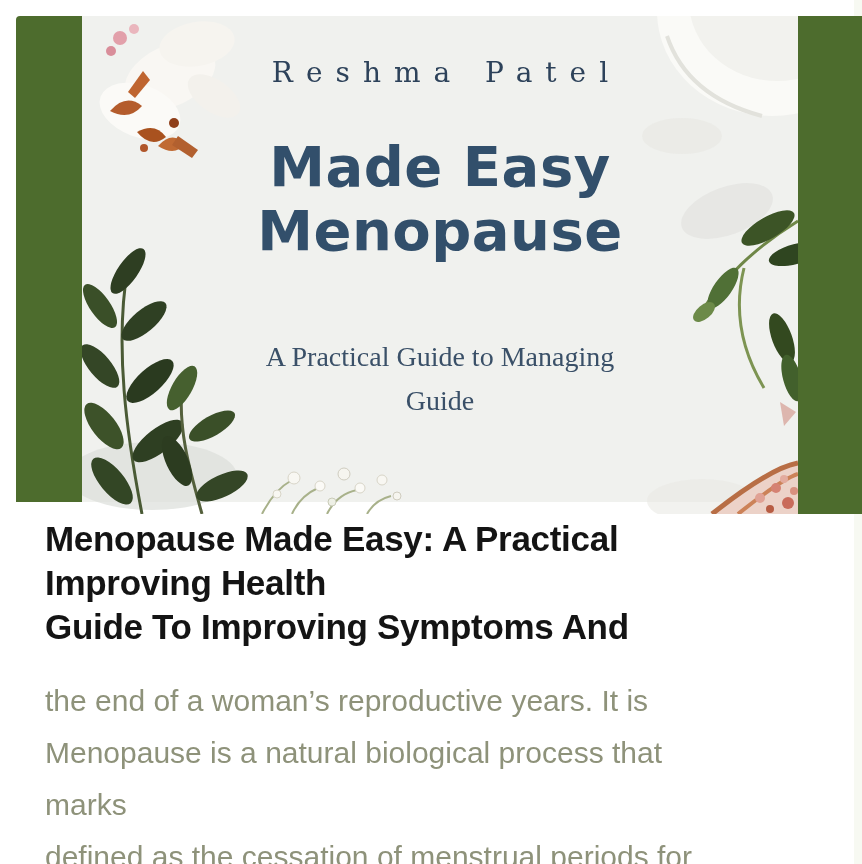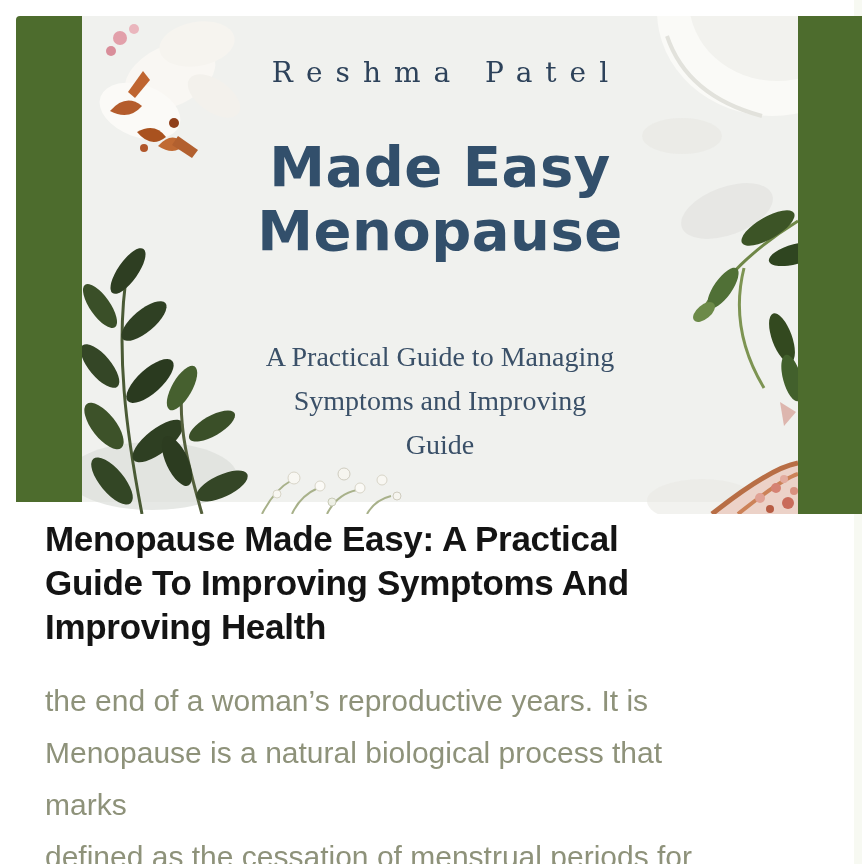--- a/index.html
+++ b/index.html
@@ -173,33 +173,32 @@
     </svg>
 
     <div class="cover-text">
       <div class="cover-author">Reshma Patel</div>
       <div class="cover-title">
         <div>Made Easy</div>
         <div>Menopause</div>
       </div>
       <div class="cover-subtitle">
         <div>A Practical Guide to Managing</div>
-        <div>Symptoms and Improving</div>
         <div>Guide</div>
       </div>
     </div>
   </div>
 
   <div class="band right"></div>
 </figure>
 
 <section class="article">
   <h1 class="article-heading" title="Menopause Made Easy: A Practical Guide To Improving Symptoms And Improving Health">
     <div>Menopause Made Easy: A Practical</div>
+    <div>Improving Health</div>
     <div>Guide To Improving Symptoms And</div>
-    <div>Improving Health</div>
   </h1>
   <p class="article-body">
     <span style="display:block">the end of a woman’s reproductive years. It is</span>
     <span style="display:block">Menopause is a natural biological process that marks</span>
     <span style="display:block">defined as the cessation of menstrual periods for 4</span>
   </p>
 </section>
 
 </body></html>

